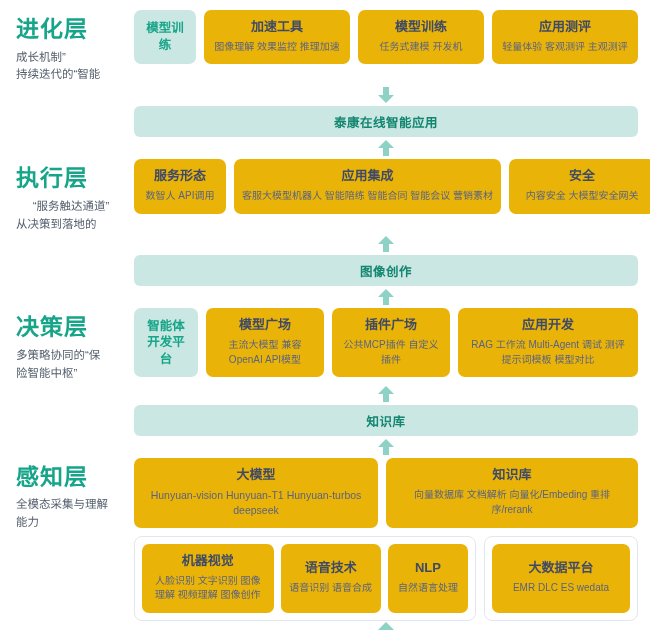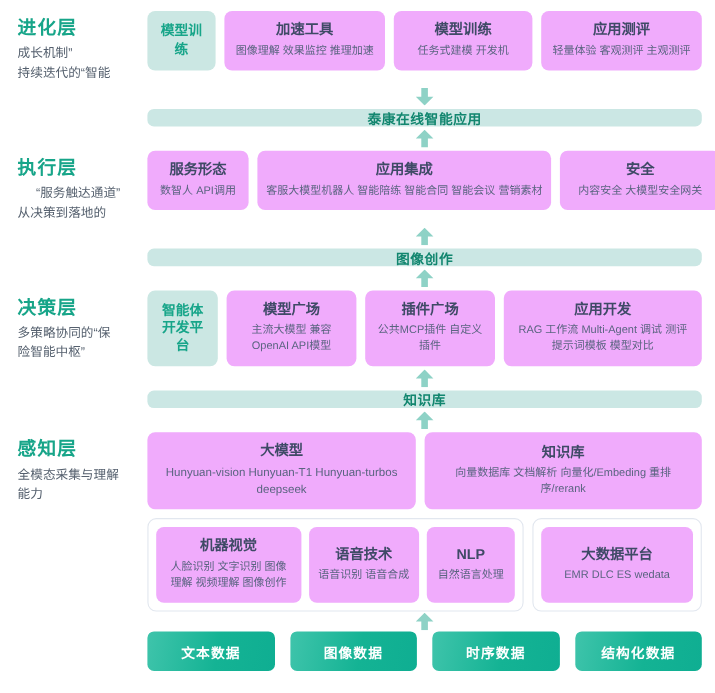--- a/index.html
+++ b/index.html
@@ -28,21 +28,21 @@
     width: 100%;
   }
 
   .layer-label {
     width: 118px;
     flex: 0 0 118px;
     padding-top: 6px;
     padding-right: 8px;
   }
   .layer-title {
-    font-size: 17px;
+    font-size: 23px;
     font-weight: bold;
     color: #17a589;
     letter-spacing: 1px;
     line-height: 1.2;
     margin-bottom: 5px;
   }
   .layer-desc {
     font-size: 11.5px;
     color: #55606e;
     line-height: 1.55;
@@ -50,21 +50,21 @@
 
   .layer-cards {
     flex: 1 1 auto;
     display: flex;
     gap: 8px;
     align-items: stretch;
   }
 
   
   .card {
-    background: #f0abfc;
+    background: #eab308;
     border-radius: 7px;
     padding: 9px 8px 10px 8px;
     display: flex;
     flex-direction: column;
     align-items: center;
     justify-content: center;
     text-align: center;
     min-height: 54px;
   }
   .card-title {
@@ -97,21 +97,21 @@
   
   .bar-wrap {
     display: flex;
     width: 100%;
   }
   .bar-spacer { width: 118px; flex: 0 0 118px; }
   .bar {
     flex: 1 1 auto;
     background: #cbe7e4;
     border-radius: 6px;
-    height: 16px;
+    height: 31px;
     display: flex;
     align-items: center;
     justify-content: center;
     font-size: 12.5px;
     font-weight: bold;
     color: #12866f;
     letter-spacing: 0.5px;
   }
 
   

